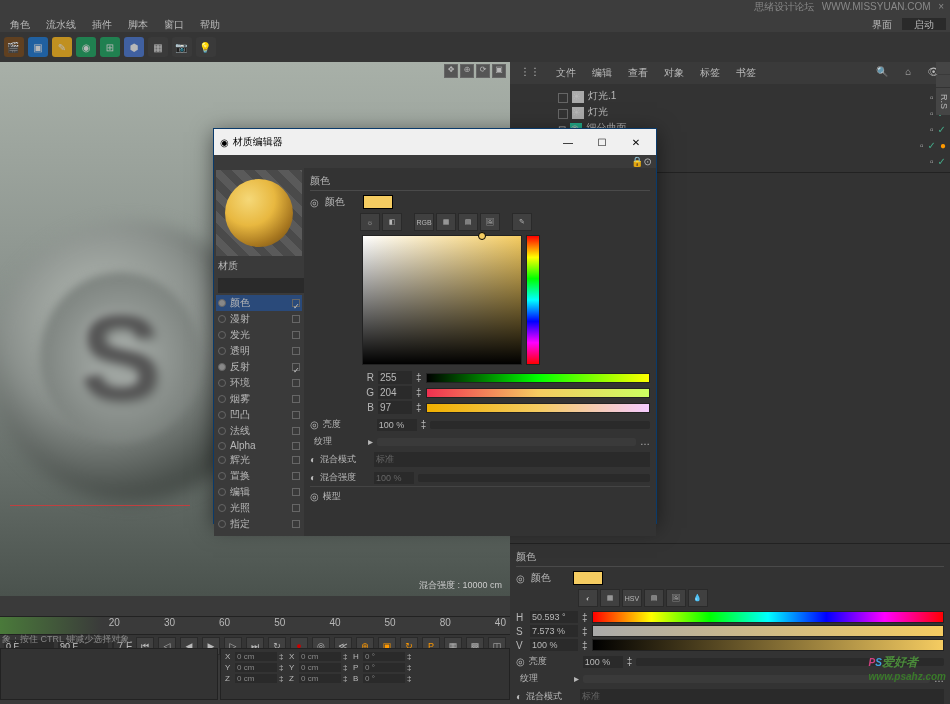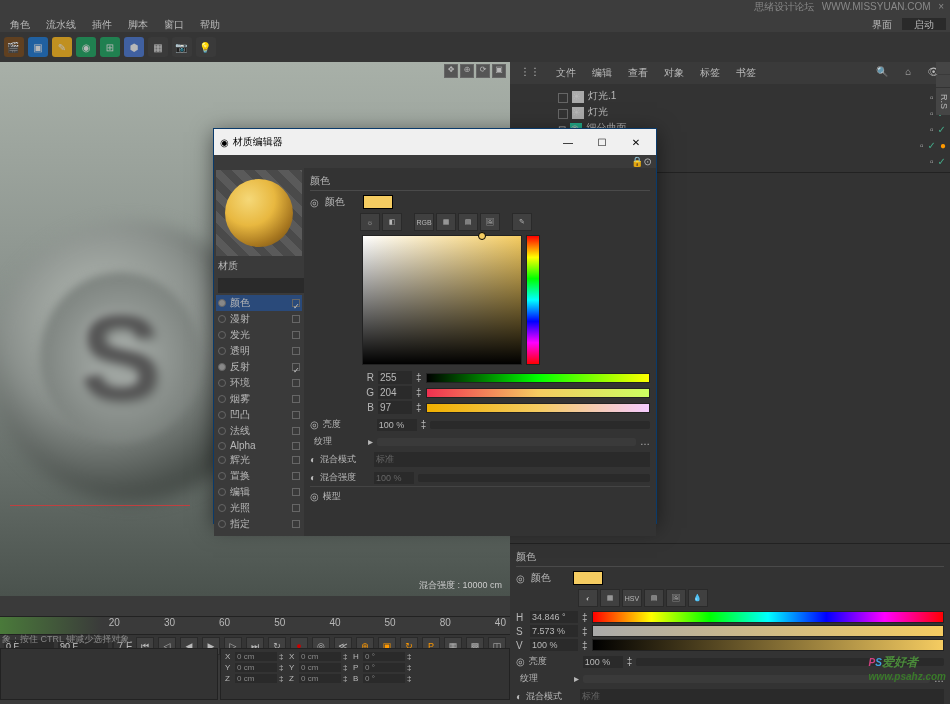--- a/index.html
+++ b/index.html
@@ -205,21 +205,21 @@
         <span style="width:60px"></span>
         <div class="ib">◐</div>
         <div class="ib">▦</div>
         <div class="ib">HSV</div>
         <div class="ib">▤</div>
         <div class="ib">🖼</div>
         <div class="ib">💧</div>
       </div>
       <div class="hsv-row">
           <span class="lbl">H</span>
-          <span class="val">34.846 °</span>
+          <span class="val">50.593 °</span>
           <span>‡</span>
           <div class="sl hue-h"></div>
         </div>
       <div class="hsv-row">
           <span class="lbl">S</span>
           <span class="val">7.573 %</span>
           <span>‡</span>
           <div class="sl sat-h"></div>
         </div>
       <div class="hsv-row">

